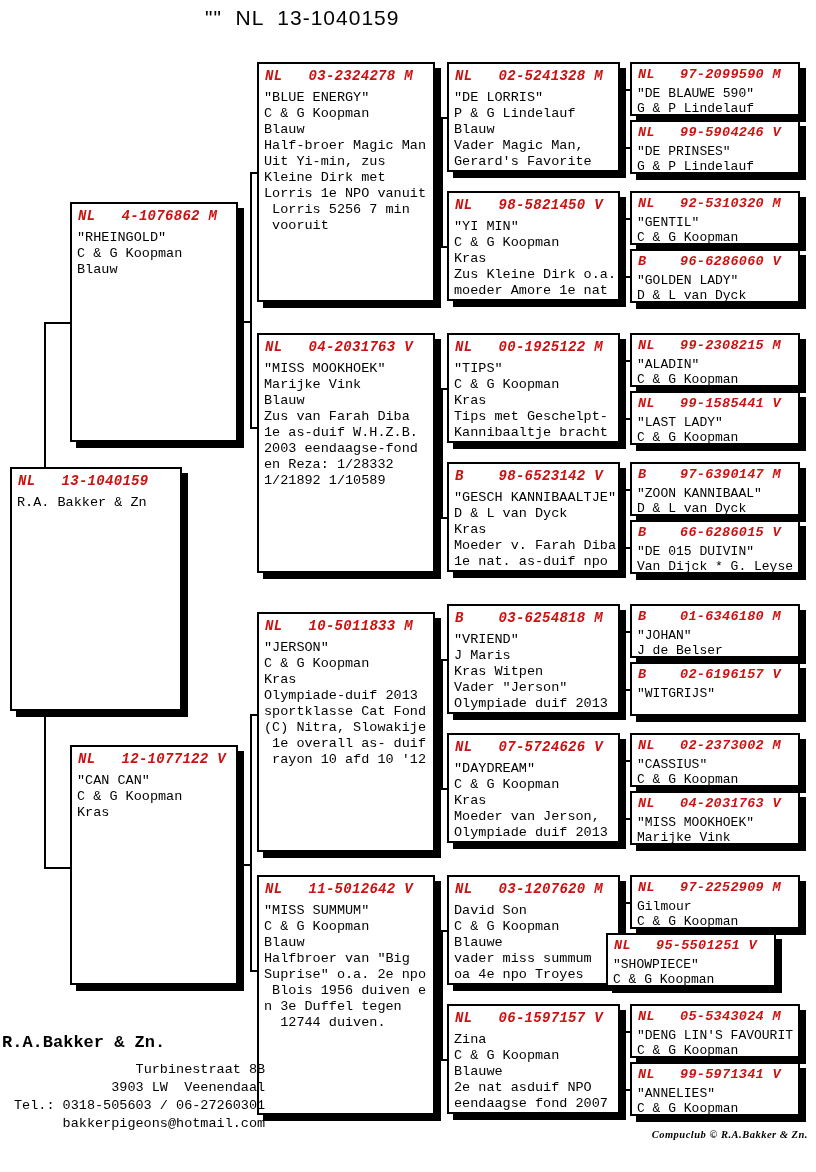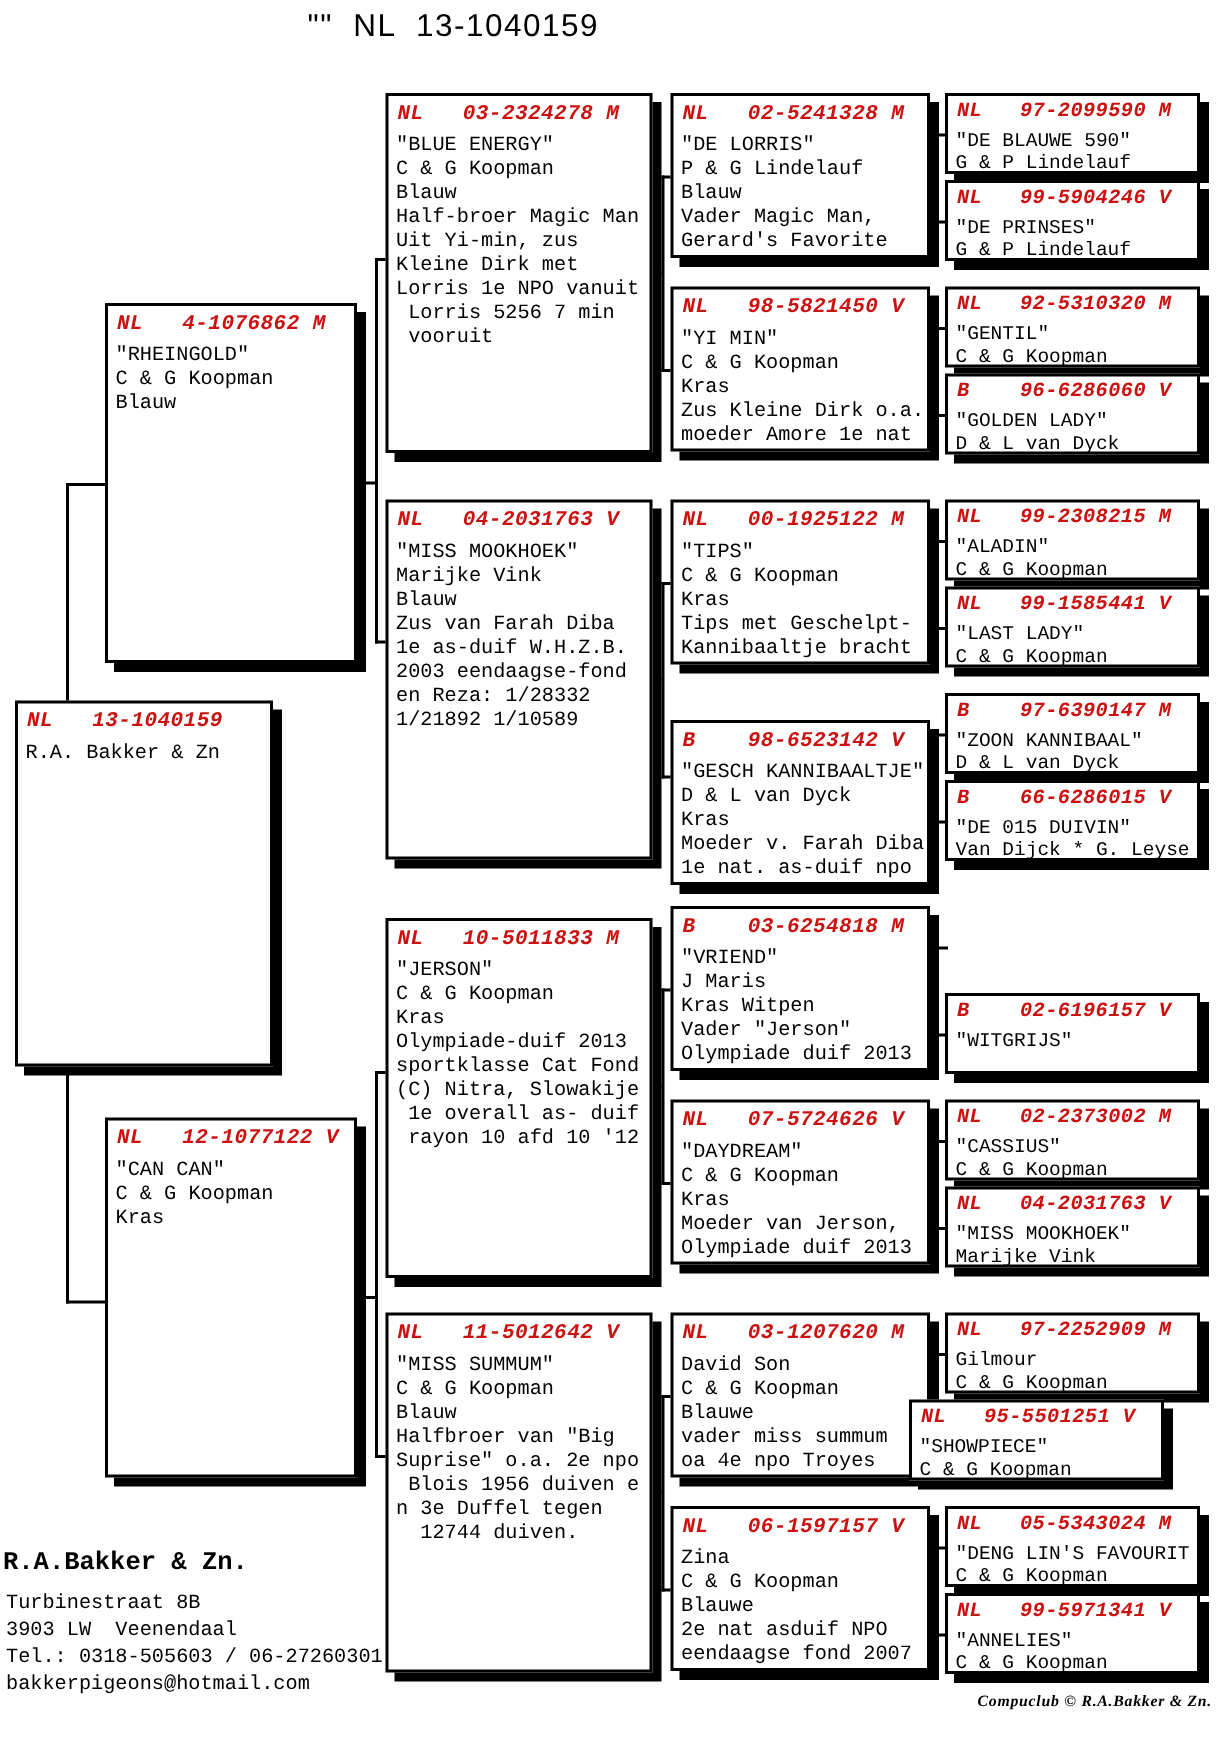--- a/index.html
+++ b/index.html
@@ -11,22 +11,22 @@
   .ring{color:var(--accent,#cc1111);font:italic bold 14px "Liberation Mono",monospace;
         padding:4px 0 0 6px;white-space:pre;letter-spacing:.3px;}
   .plines{font:13.5px "Liberation Mono",monospace;line-height:16px;
           padding:6px 0 0 5px;white-space:pre;}
   .small .ring{font-size:13.5px;padding-top:3px;}
   .small .plines{font-size:13px;line-height:15px;padding-top:4px;}
   #page-title{position:absolute;left:205px;top:6px;font:21px "Liberation Sans",sans-serif;
               letter-spacing:1px;white-space:pre;z-index:2;}
   #owner-name{position:absolute;left:2px;top:1033px;font:bold 17px "Liberation Mono",monospace;
               white-space:pre;z-index:2;}
-  #owner-details{position:absolute;left:4px;top:1061px;font:13.5px "Liberation Mono",monospace;
-                 line-height:18px;white-space:pre;z-index:2;}
+  #owner-details{position:absolute;left:14px;top:1061px;font:13.5px "Liberation Mono",monospace;
+                 line-height:18px;white-space:pre;z-index:2;text-align:right;}
   #footer-credit{position:absolute;right:8px;top:1129px;
                  font:italic bold 10.5px "Liberation Serif",serif;letter-spacing:.5px;z-index:2;}
 </style>
 </head>
 <body style="--accent: #cc1111;">
 
 <div id="canvas">
 
   <div id="page-title">""  NL  13-1040159</div>
 
@@ -111,21 +111,21 @@
 moeder Amore 1e nat</div>
   </div>
   <div class="pbox" style="left:447px;top:333px;width:173px;height:110px">
     <div class="ring">NL   00-1925122 M</div>
     <div class="plines">"TIPS"
 C &amp; G Koopman
 Kras
 Tips met Geschelpt-
 Kannibaaltje bracht</div>
   </div>
-  <div class="pbox" style="left:447px;top:480px;width:173px;height:110px">
+  <div class="pbox" style="left:447px;top:462px;width:173px;height:110px">
     <div class="ring">B    98-6523142 V</div>
     <div class="plines">"GESCH KANNIBAALTJE"
 D &amp; L van Dyck
 Kras
 Moeder v. Farah Diba
 1e nat. as-duif npo</div>
   </div>
   <div class="pbox" style="left:447px;top:604px;width:173px;height:110px">
     <div class="ring">B    03-6254818 M</div>
     <div class="plines">"VRIEND"
@@ -191,20 +191,25 @@
   </div>
   <div class="pbox small" style="left:630px;top:462px;width:170px;height:54px">
     <div class="ring">B    97-6390147 M</div>
     <div class="plines">"ZOON KANNIBAAL"
 D &amp; L van Dyck</div>
   </div>
   <div class="pbox small" style="left:630px;top:520px;width:170px;height:54px">
     <div class="ring">B    66-6286015 V</div>
     <div class="plines">"DE 015 DUIVIN"
 Van Dijck * G. Leyse</div>
+  </div>
+  <div class="pbox small" style="left:630px;top:604px;width:170px;height:54px">
+    <div class="ring">B    01-6346180 M</div>
+    <div class="plines">"JOHAN"
+J de Belser</div>
   </div>
   <div class="pbox small" style="left:630px;top:662px;width:170px;height:54px">
     <div class="ring">B    02-6196157 V</div>
     <div class="plines">"WITGRIJS"</div>
   </div>
   <div class="pbox small" style="left:630px;top:733px;width:170px;height:54px">
     <div class="ring">NL   02-2373002 M</div>
     <div class="plines">"CASSIUS"
 C &amp; G Koopman</div>
   </div>

